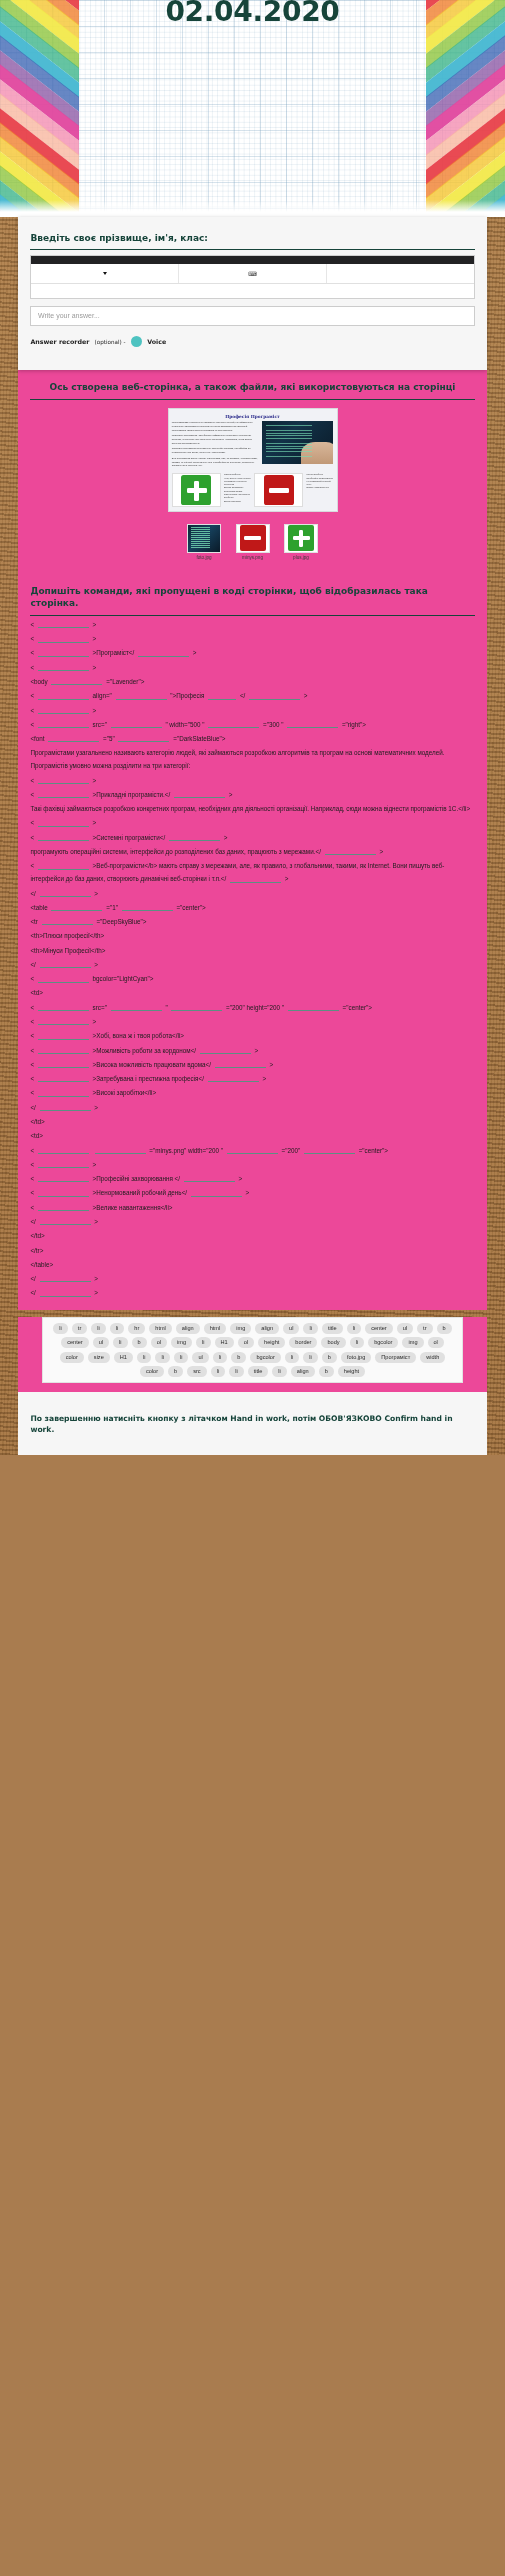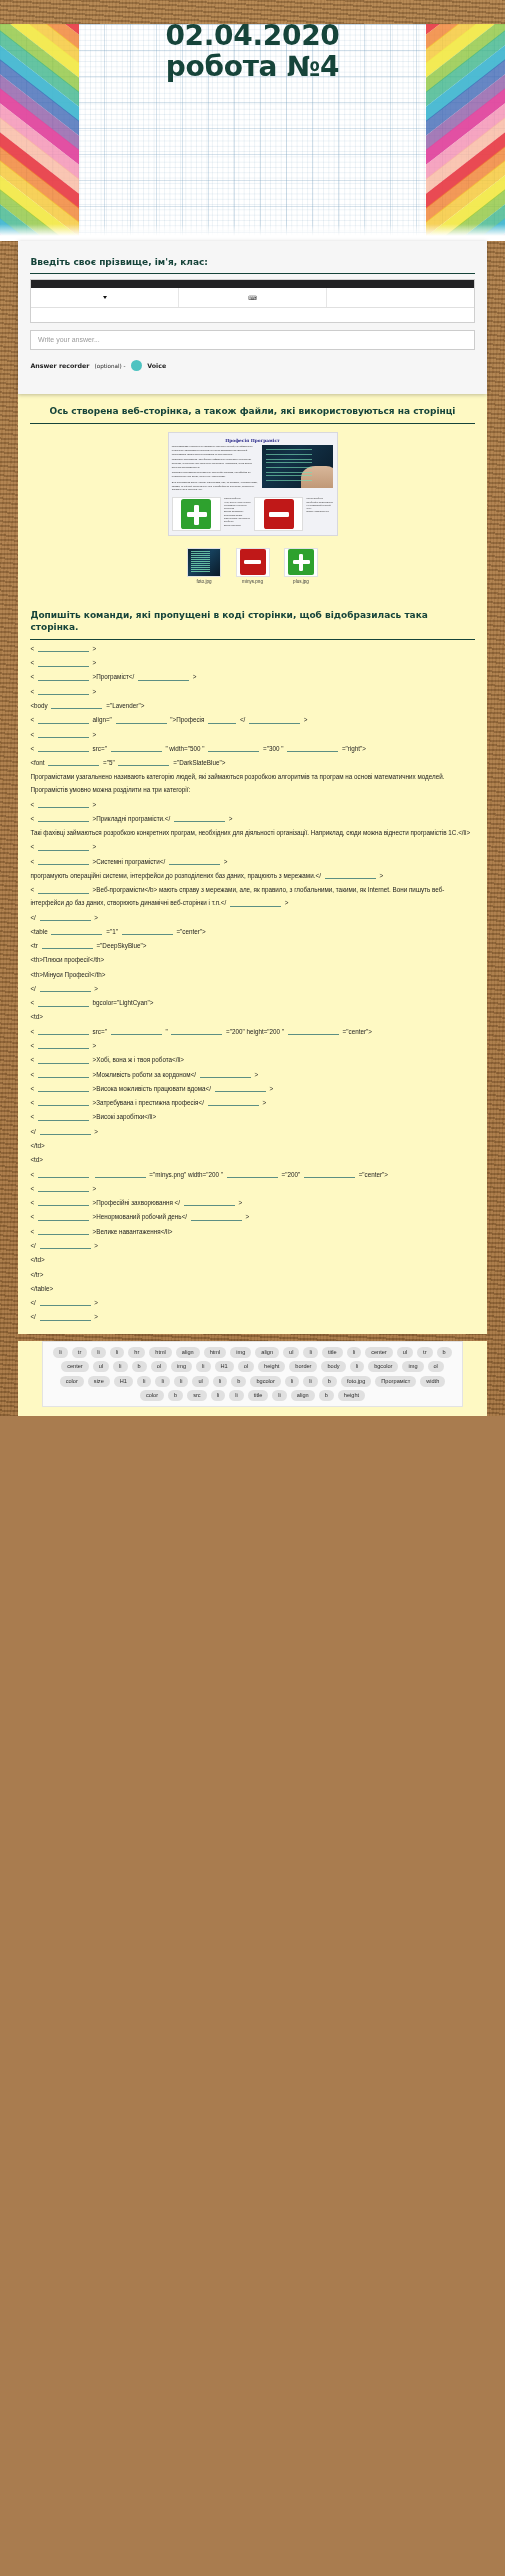--- a/index.html
+++ b/index.html
@@ -12,21 +12,21 @@
   }
   
   .page-bg {
     position:absolute; inset:0;
     background:
       repeating-linear-gradient(92deg, rgba(0,0,0,.05) 0 1.3px, rgba(255,255,255,.03) 1.3px 3.3px),
       repeating-linear-gradient(3deg, rgba(90,55,25,.35) 0 2px, rgba(185,135,85,.25) 2px 4.6px),
       linear-gradient(#b3854f,#a2733f);
     z-index:0;
   }
-  .wrap { position:relative; z-index:1;margin-top:24px; }
+  .wrap { position:relative; z-index:1; }
 
   
   .banner {
     position:relative;
     height:217px;
     overflow:hidden;
     background:#ffffff;
   }
   .banner-grid {
     position:absolute; inset:0;
@@ -132,21 +132,21 @@
   }
   .recorder-label { font-weight:bold; color:#1d1d1d; }
   .recorder-opt { font-weight:normal; color:#1d1d1d; font-size:5.6px; }
   .mic-chip {
     width:11.2px;height:11.2px;border-radius:50%;
     background:#4ec3c1; display:inline-block;
   }
   .voice-label { font-weight:bold; color:#1d1d1d; font-size:6.3px; }
 
   
-  .block { margin:0 18.4px; background:#fef9c3; padding:9.2px 12px; }
+  .block { margin:0 18.4px; background:#ec4899; padding:9.2px 12px; }
   .block.tight { padding-top:2.6px; }
 
   .shot {
     margin:8px auto 0 auto;
     width:170px;
     background:#f1f2f6;
     border:0.7px solid #d8d8dd;
     padding:3.3px;
   }
   .shot-title {
@@ -320,21 +320,20 @@
         <i style="top: 204px; background: rgb(242, 233, 75); opacity: 0.95; transform: skewY(-38deg);"></i>
         <i style="top: 218px; background: rgb(142, 198, 63); opacity: 0.8; transform: skewY(-38deg);"></i>
         <i style="top: 233px; background: rgb(63, 181, 139); opacity: 0.8; transform: skewY(-38deg);"></i>
         <i style="top: 247px; background: rgb(69, 183, 209); opacity: 0.95; transform: skewY(-38deg);"></i>
         <i style="top: 262px; background: rgb(65, 105, 181); opacity: 0.8; transform: skewY(-38deg);"></i>
         <i style="top: 276px; background: rgb(142, 91, 166); opacity: 0.8; transform: skewY(-38deg);"></i>
         <i style="top: 291px; background: rgb(224, 71, 158); opacity: 0.95; transform: skewY(-38deg);"></i>
       </div>
     <div class="banner-title">
       <div>02.04.2020</div>
-      <div>робота №4</div>
     </div>
     <div class="banner-fade"></div>
   </div>
 
   <div class="card">
     <div class="q-title">Введіть своє прізвище, ім'я, клас:</div>
     <hr class="rule">
 
     <div class="editor">
       <div class="editor-toolbar"></div>
@@ -532,15 +531,18 @@
         <span class="chip">li</span>
         <span class="chip">li</span>
         <span class="chip">title</span>
         <span class="chip">li</span>
         <span class="chip">align</span>
         <span class="chip">b</span>
         <span class="chip">height</span>
       </div>
   </div>
 
+  <div class="card-bottom">
+    <div class="footer-note">По завершенню натисніть кнопку з літачком Hand in work, потім ОБОВ'ЯЗКОВО Confirm hand in work.</div>
+  </div>
 
 </div>
 
 
 </body></html>

